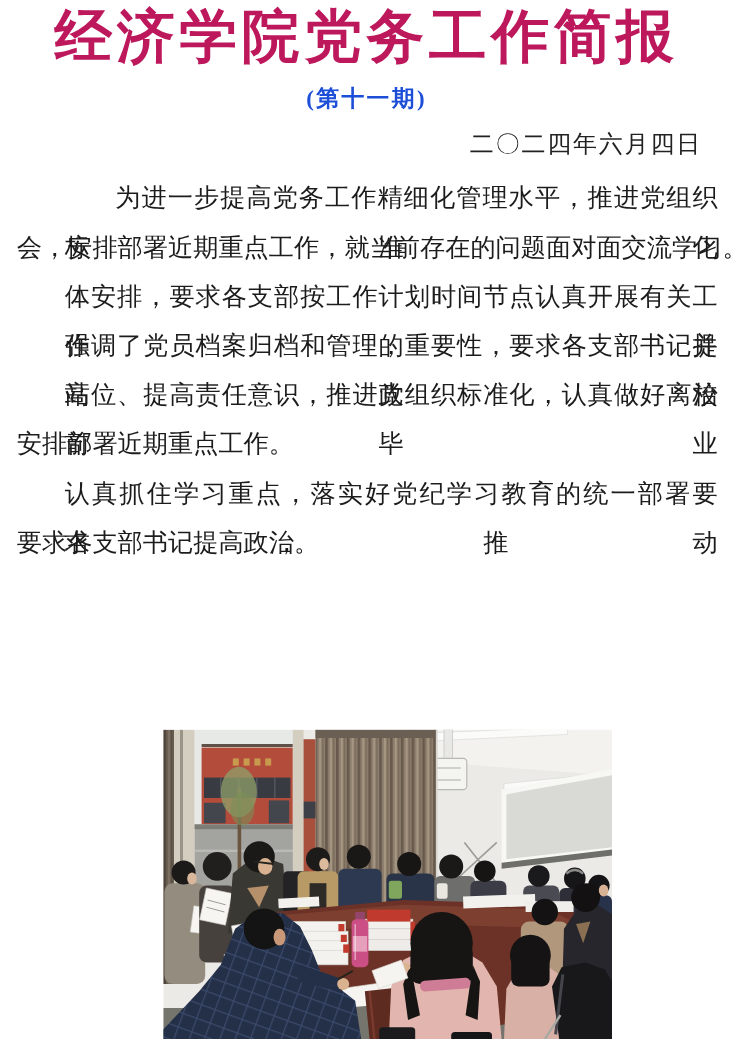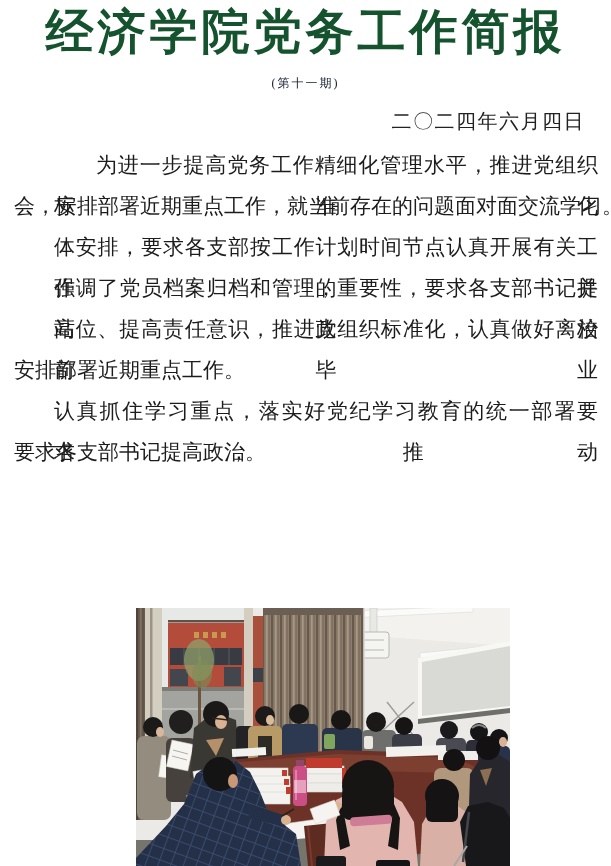--- a/index.html
+++ b/index.html
@@ -2,36 +2,36 @@
 <html><head>
 <meta charset="utf-8">
 <style>
   html,body{margin:0;padding:0;background:#ffffff;}
   .page{position:relative;width:611px;height:866px;background:#ffffff;overflow:hidden;
         font-family:"Liberation Serif","DejaVu Serif",serif;color:#1a1a1a;}
   .title{position:absolute;top:3px;left:0;right:0;margin:0;text-align:center;
          font-family:"Liberation Sans","DejaVu Sans",sans-serif;font-weight:bold;
          font-size:48px;line-height:58px;letter-spacing:4px;}
   .issue{position:absolute;top:67px;left:0;right:0;text-align:center;
-         font-size:12px;line-height:32px;letter-spacing:2px;color:#0f172a;}
+         font-size:19px;line-height:32px;letter-spacing:2px;color:#1d4ed8;font-weight:bold;}
   .date{position:absolute;top:103px;left:0;right:0;text-align:right;padding-right:26px;
         font-size:20px;line-height:36px;letter-spacing:1.5px;color:#222;}
   .body{position:absolute;top:145px;left:0;right:0;padding:0 13px 0 14px;}
   .line{height:41px;line-height:41px;font-size:21px;white-space:nowrap;overflow:visible;color:#1c1c1c;}
   .line.just{text-align:justify;text-align-last:justify;white-space:normal;margin-left:40px;}
   .line.indent{text-indent:42px;}
   .photo{position:absolute;left:136px;top:608px;width:374px;height:258px;overflow:hidden;}
   .photo svg{display:block;width:374px;height:258px;}
 </style>
 </head>
 <body>
 
 <div class="page">
 
-  <h1 class="title" style="color: #14532d;">经济学院党务工作简报</h1>
+  <h1 class="title" style="color: #be185d;">经济学院党务工作简报</h1>
   <div class="issue">(第十一期)</div>
   <div class="date">二〇二四年六月四日</div>
   <div class="body">
       <div class="line indent just">为进一步提高党务工作精细化管理水平，推进党组织标准化</div>
       <div class="line">会，安排部署近期重点工作，就当前存在的问题面对面交流学习。</div>
       <div class="line just">体安排，要求各支部按工作计划时间节点认真开展有关工作，并</div>
       <div class="line just">强调了党员档案归档和管理的重要性，要求各支部书记提高政治</div>
       <div class="line just">站位、提高责任意识，推进党组织标准化，认真做好离校前毕业</div>
       <div class="line">安排部署近期重点工作。</div>
       <div class="line just">认真抓住学习重点，落实好党纪学习教育的统一部署要求，推动</div>

